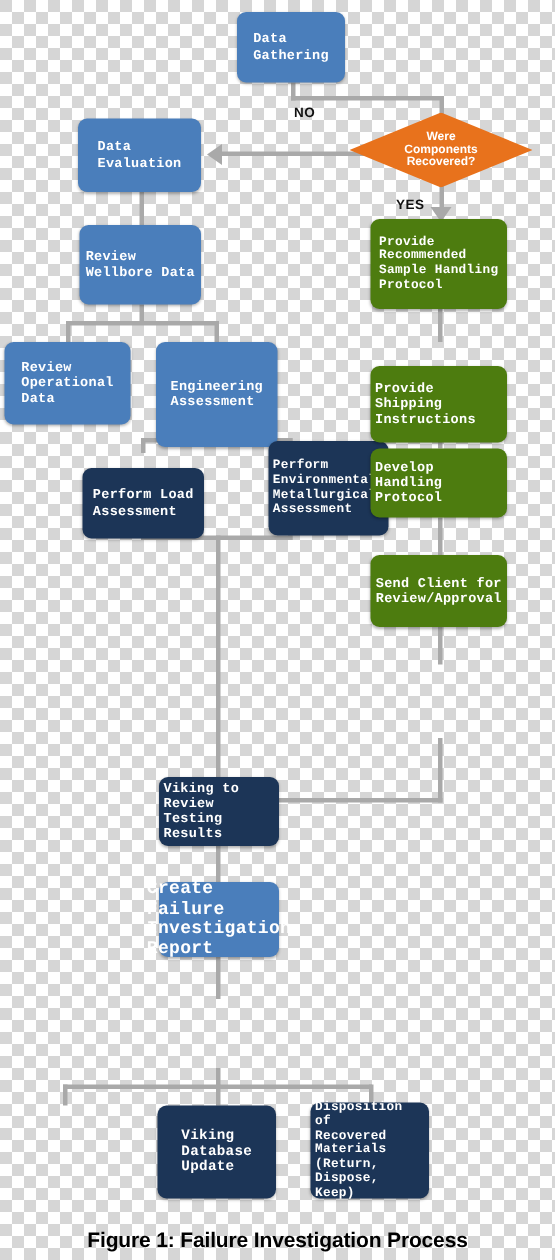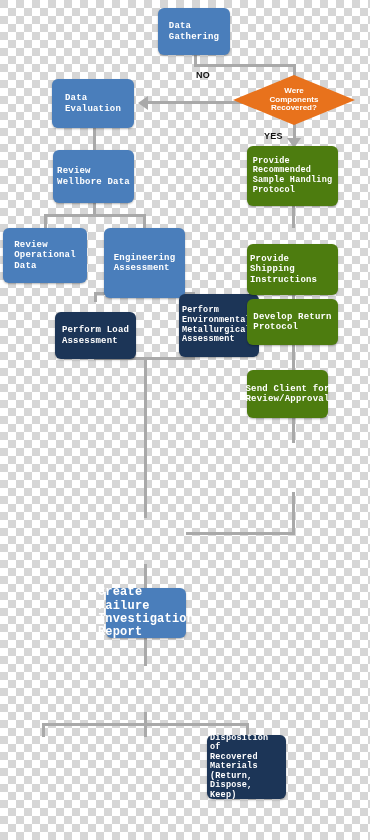--- a/index.html
+++ b/index.html
@@ -149,35 +149,42 @@
 Assessment</div>
 
   <div class="node orange" style="left:247px;top:146px;width:91px;height:60px;font-size:8.5px;">Provide
 Recommended
 Sample Handling
 Protocol</div>
 
   <div class="node orange" style="left:247px;top:244px;width:91px;height:51px;font-size:9px;">Provide  Shipping
 Instructions</div>
 
-  <div class="node orange" style="left:247px;top:299px;width:91px;height:46px;font-size:9px;">Develop  Return
+  <div class="node orange" style="left:247px;top:299px;width:91px;height:46px;font-size:9px;">Develop  Handling
 Protocol</div>
 
-  <div class="node orange" style="left:247px;top:370px;width:81px;height:48px;font-size:9px;">Send Client  for
+  <div class="node orange" style="left:247px;top:370px;width:91px;height:48px;font-size:9px;">Send Client  for
 Review/Approval</div>
 
 
+  <div class="node navy" style="left:106px;top:518px;width:80px;height:46px;font-size:9px;">Viking  to
+Review Testing
+Results</div>
 
   <div class="node blue" style="left:106px;top:588px;width:80px;height:50px;font-size:12px;">Create  Failure
 Investigation
 Report</div>
 
 
 
+  <div class="node navy" style="left:105px;top:737px;width:79px;height:62px;font-size:9.5px;">Viking
+Database
+Update</div>
 
   <div class="node navy" style="left:207px;top:735px;width:79px;height:64px;font-size:8.5px;">Disposition  of
 Recovered
 Materials
 (Return,
 Dispose,  Keep)</div>
 
+  <div class="caption" style="top:818px;">Figure 1: Failure Investigation Process</div>
 
 </div>
 
 </body></html>

